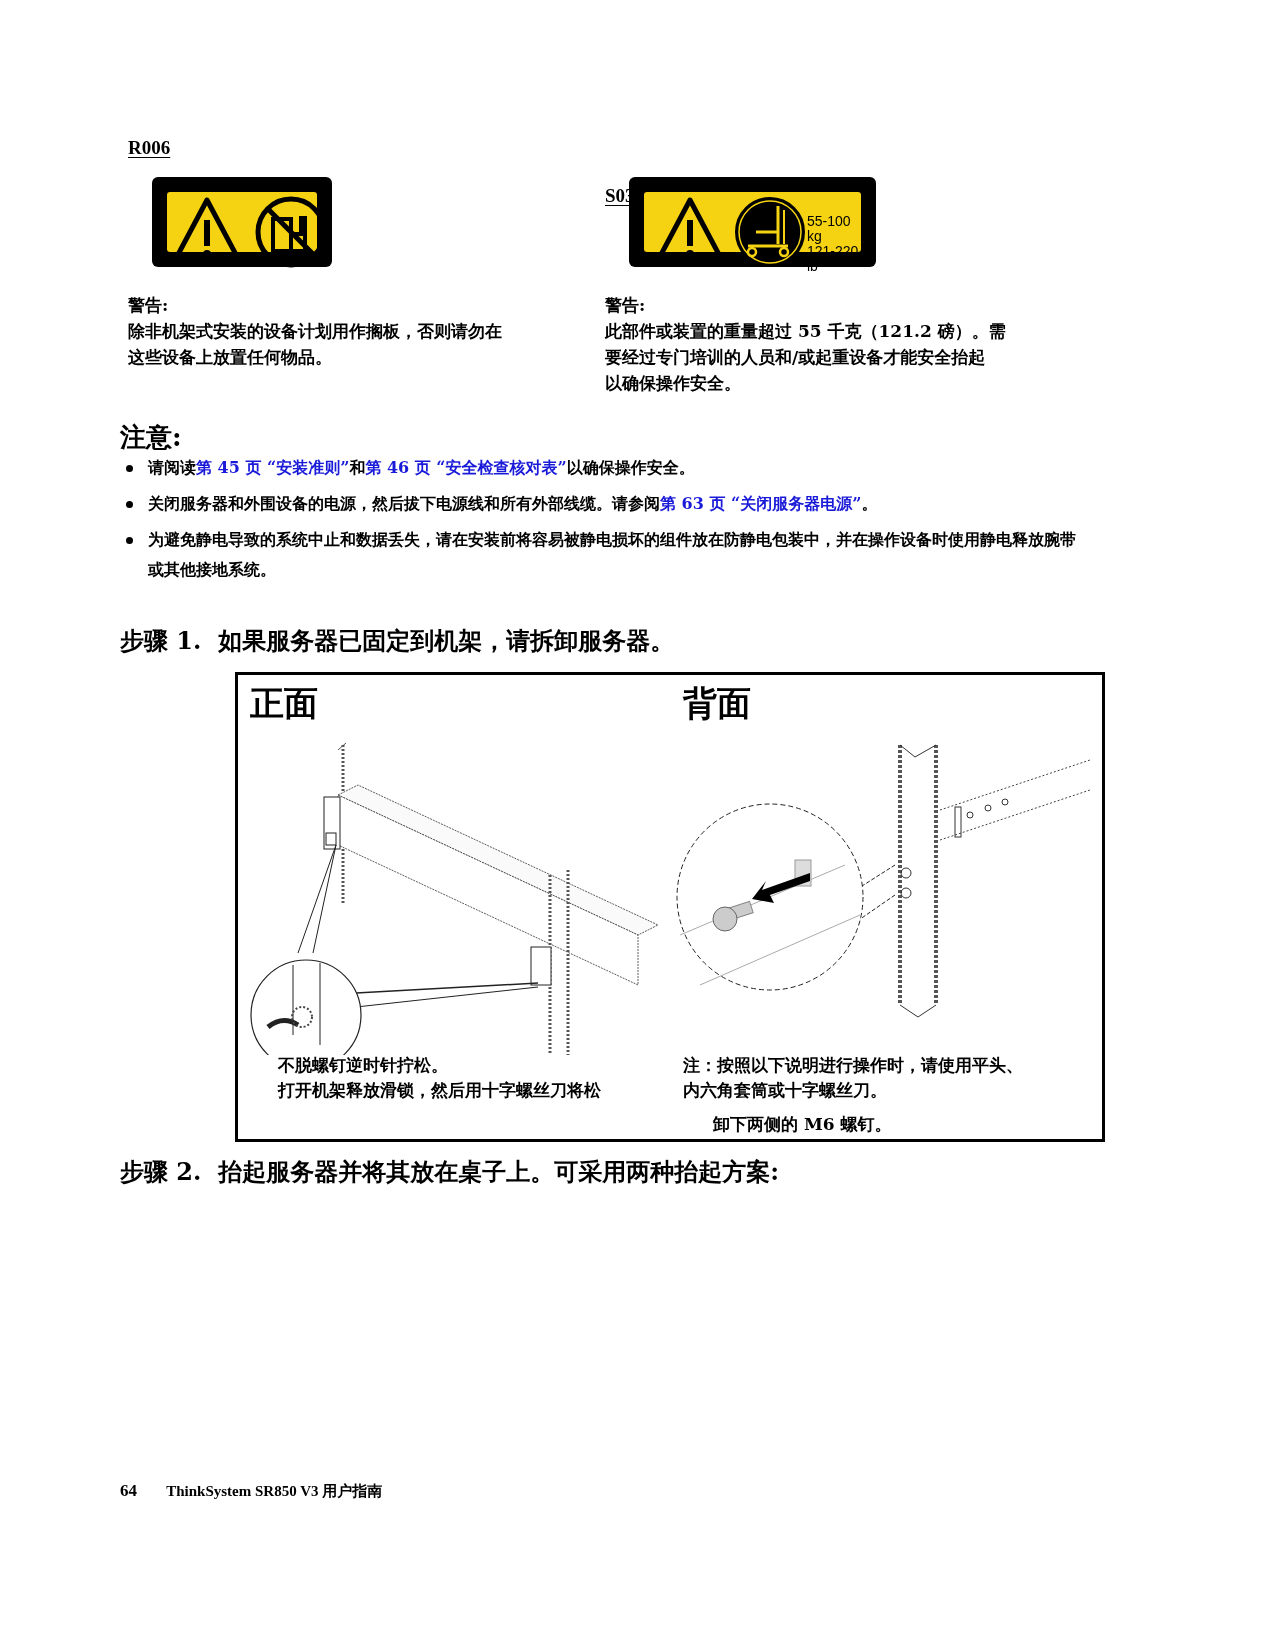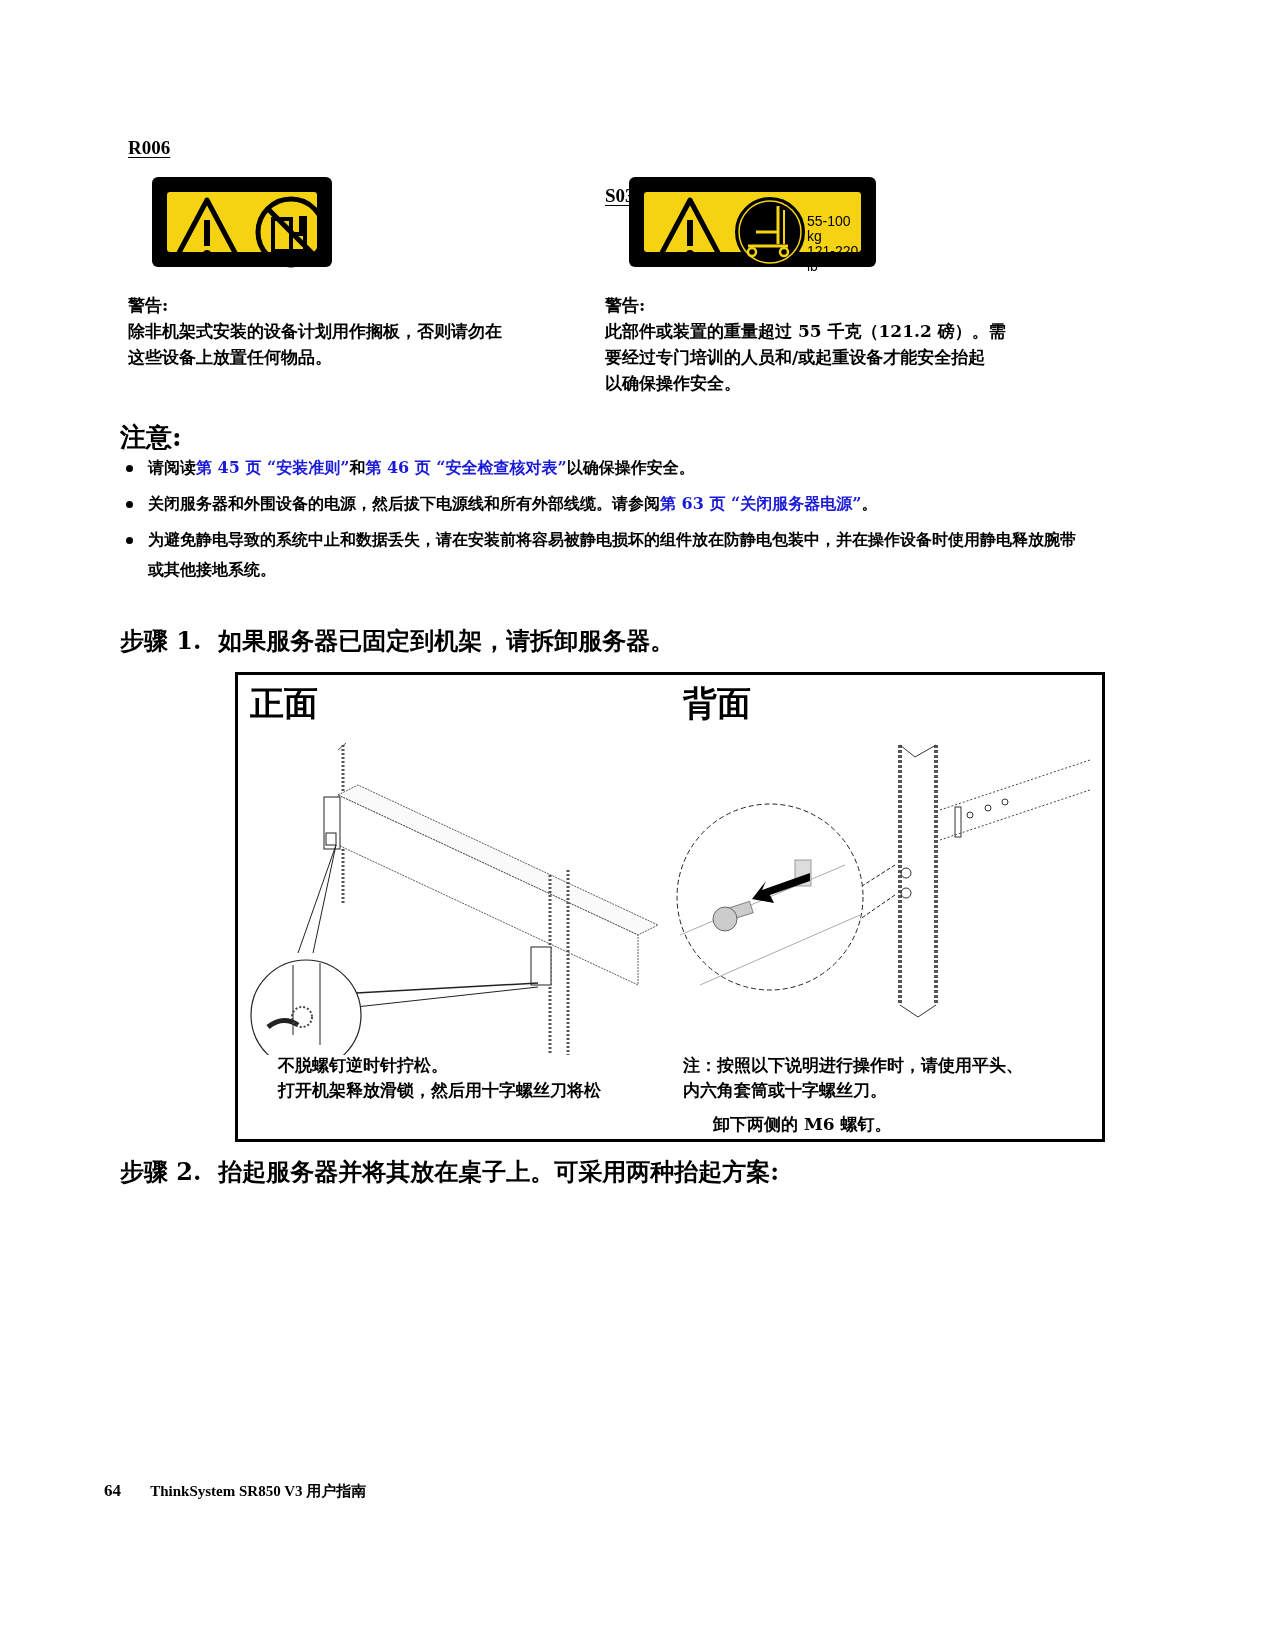--- a/index.html
+++ b/index.html
@@ -176,17 +176,17 @@
     <div>内六角套筒或十字螺丝刀。</div>
   </div>
   <div class="abs caption" style="left:475px;top:437px;">卸下两侧的 M6 螺钉。</div>
 </div>
 
 <div class="abs step" style="left:120px;top:1156px;">
   <span>步骤 2.</span>&nbsp;
   <span>抬起服务器并将其放在桌子上。可采用两种抬起方案:</span>
 </div>
 
-<div class="abs footer" style="left:104px;top:1481px;">
+<div class="abs footer" style="left:120px;top:1481px;">
   <span style="font-size:17px;">64</span>
   <span style="display:inline-block;width:22px;"></span>
   <span>ThinkSystem SR850 V3 用户指南</span>
 </div>
 
 </body></html>

